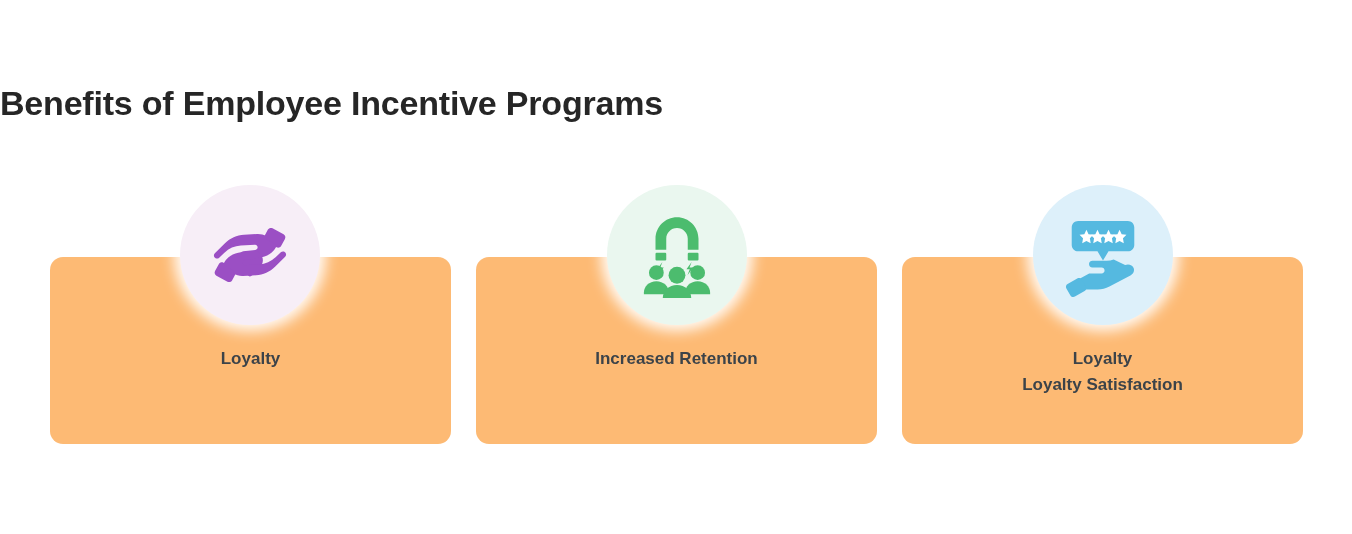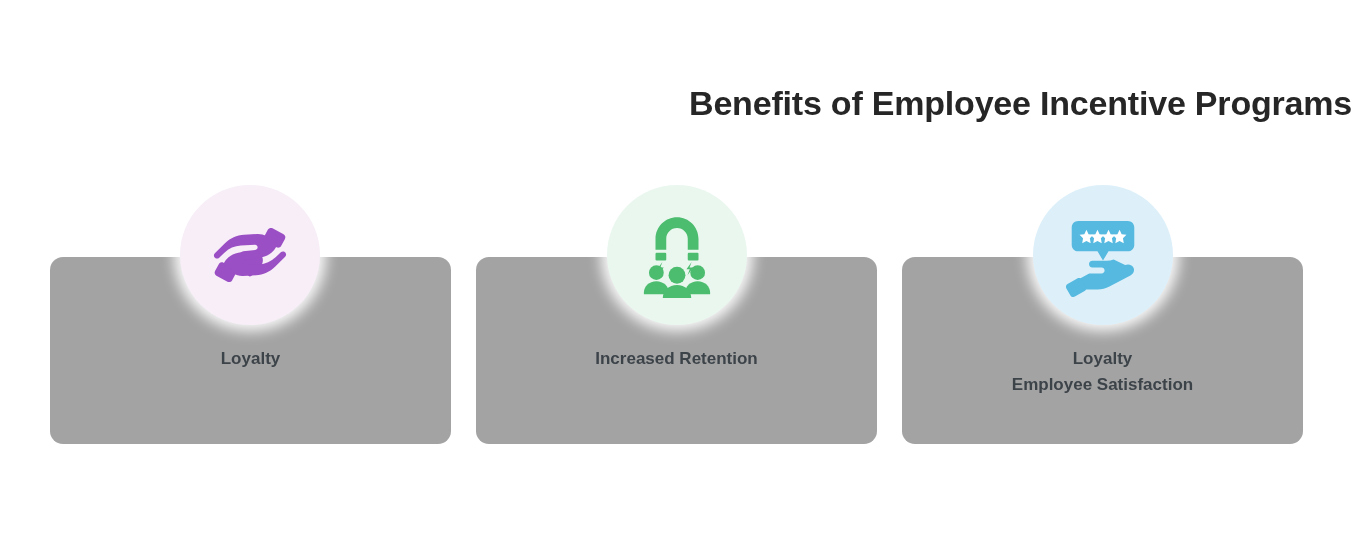--- a/index.html
+++ b/index.html
@@ -16,40 +16,40 @@
   .page {
     position: relative;
     width: 1352px;
     height: 534px;
   }
   .title {
     position: absolute;
     top: 84px;
     left: 0;
     width: 1352px;
-    text-align: right;
+    text-align: left;
     font-size: 34px;
     font-weight: bold;
     color: #262626;
     letter-spacing: -0.2px;
   }
   .cards {
     position: absolute;
     top: 257px;
     left: 50px;
     width: 1253px;
     height: 187px;
     display: flex;
     justify-content: space-between;
   }
   .card {
     position: relative;
     width: 401px;
     height: 187px;
-    background: #a3a3a3;
+    background: #fdba74;
     border-radius: 13px;
   }
   .card-label {
     position: absolute;
     left: 0;
     width: 100%;
     top: 89px;
     text-align: center;
     font-size: 17px;
     font-weight: bold;
@@ -105,21 +105,21 @@
 
     <div class="card">
       <div class="card-label">
         <span>Increased Retention</span>
       </div>
     </div>
 
     <div class="card">
       <div class="card-label two-line">
         <span>Loyalty</span><br>
-        <span>Employee Satisfaction</span>
+        <span>Loyalty Satisfaction</span>
       </div>
     </div>
 
   </div>
 
   <div class="icon-wrap i0">
     <div class="icon-circle c0"></div>
     <div class="icon-glyph">
       <svg width="92" height="92" viewBox="0 0 100 100" fill="none">
         <g fill="#9b4fc4">

